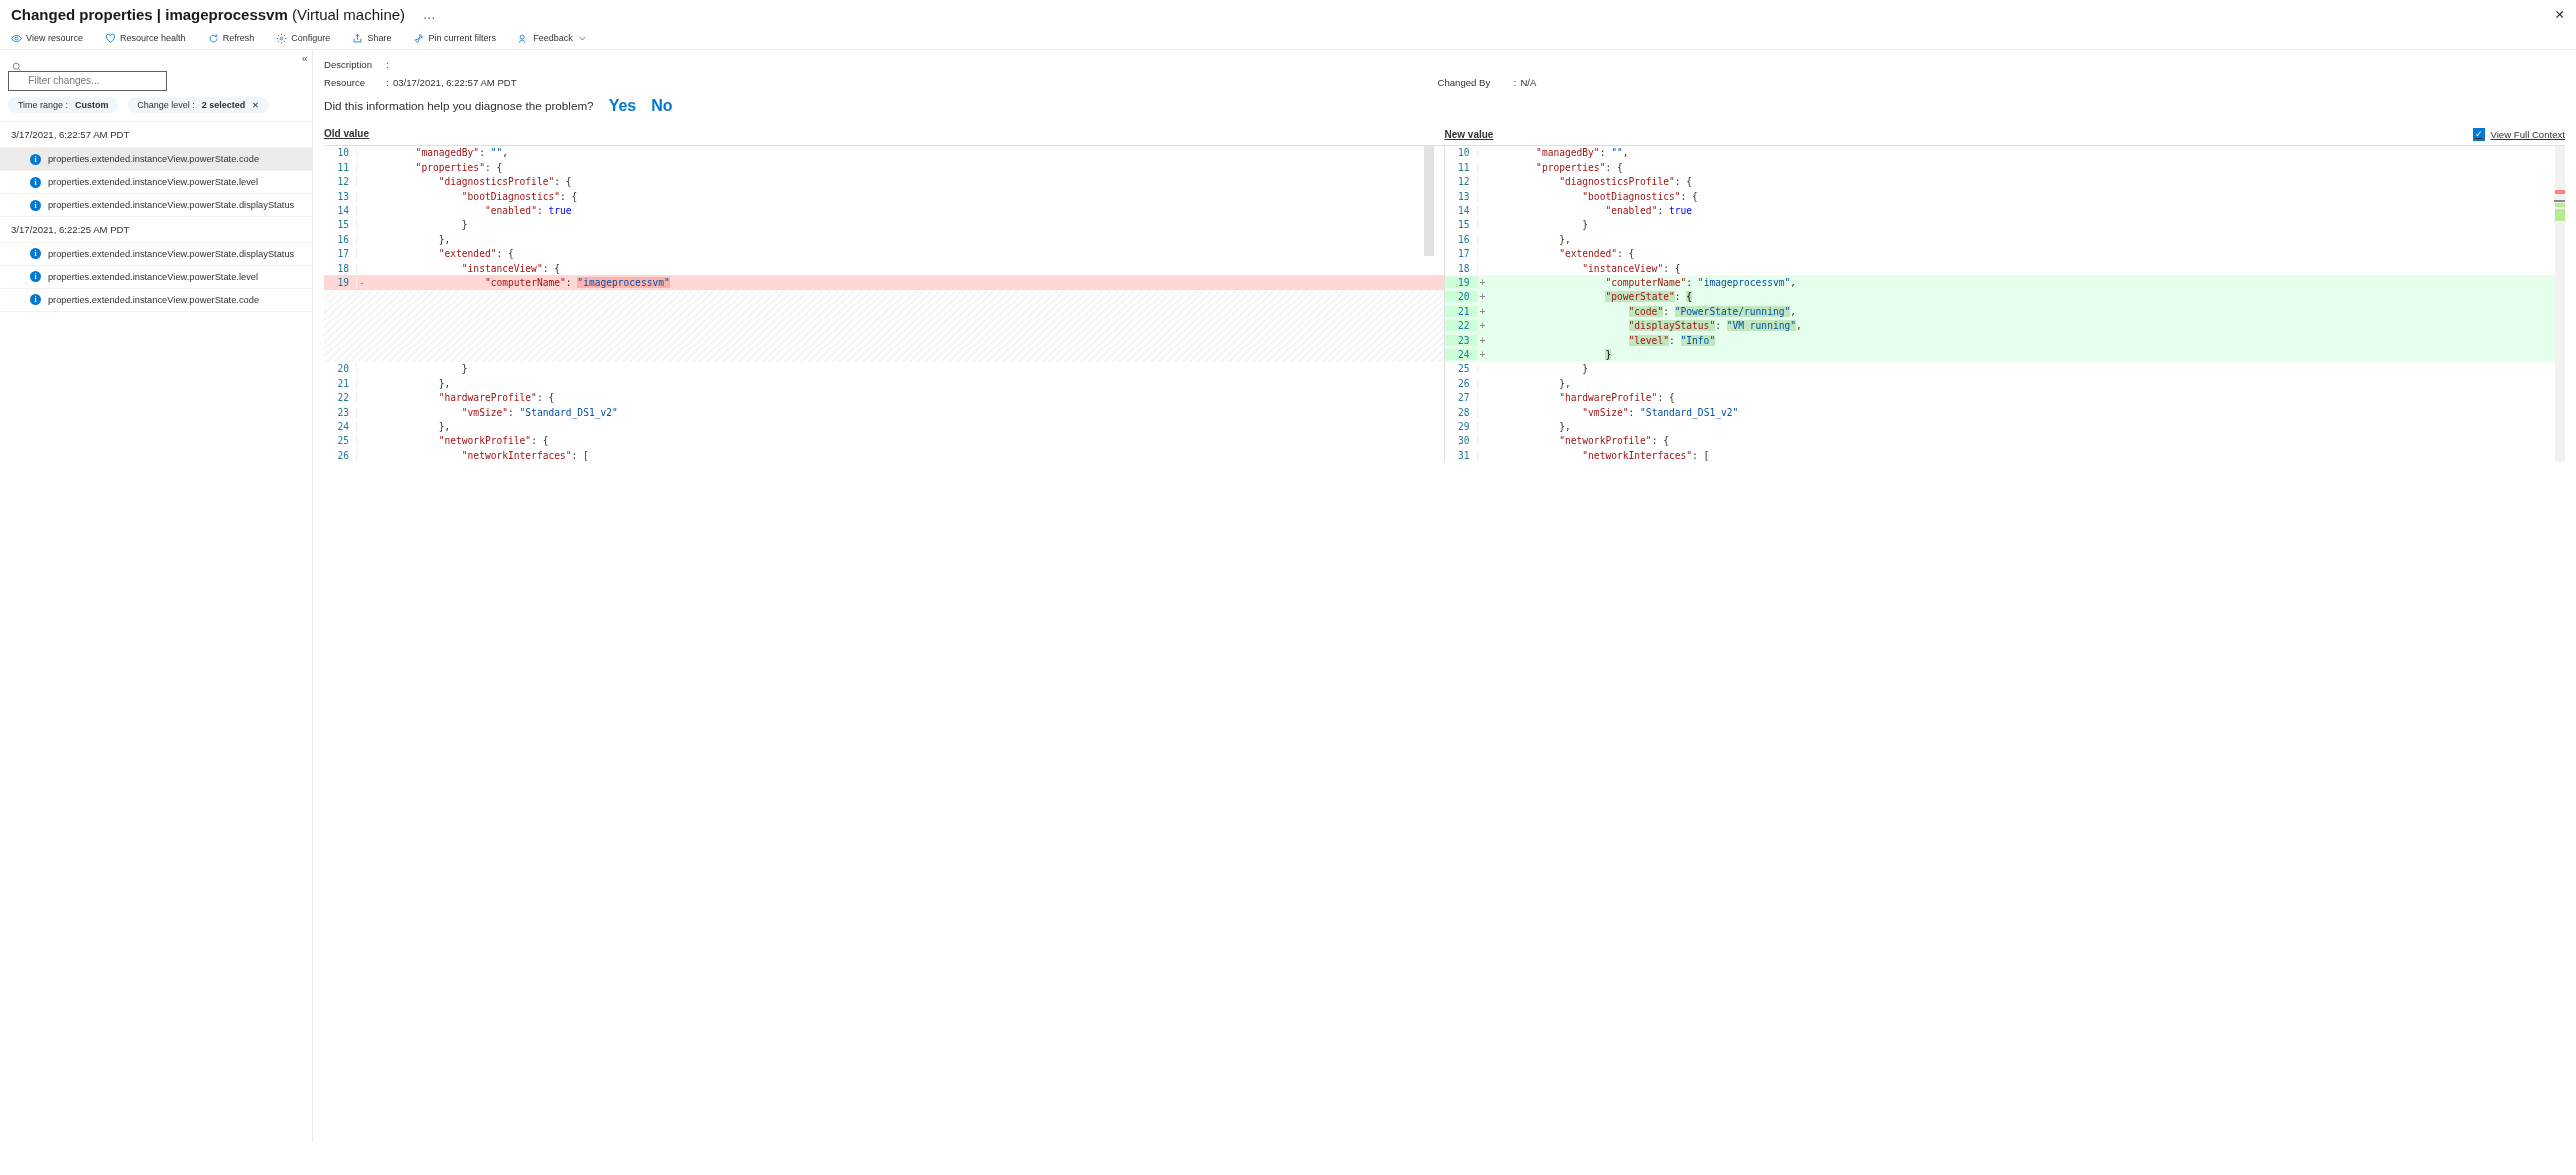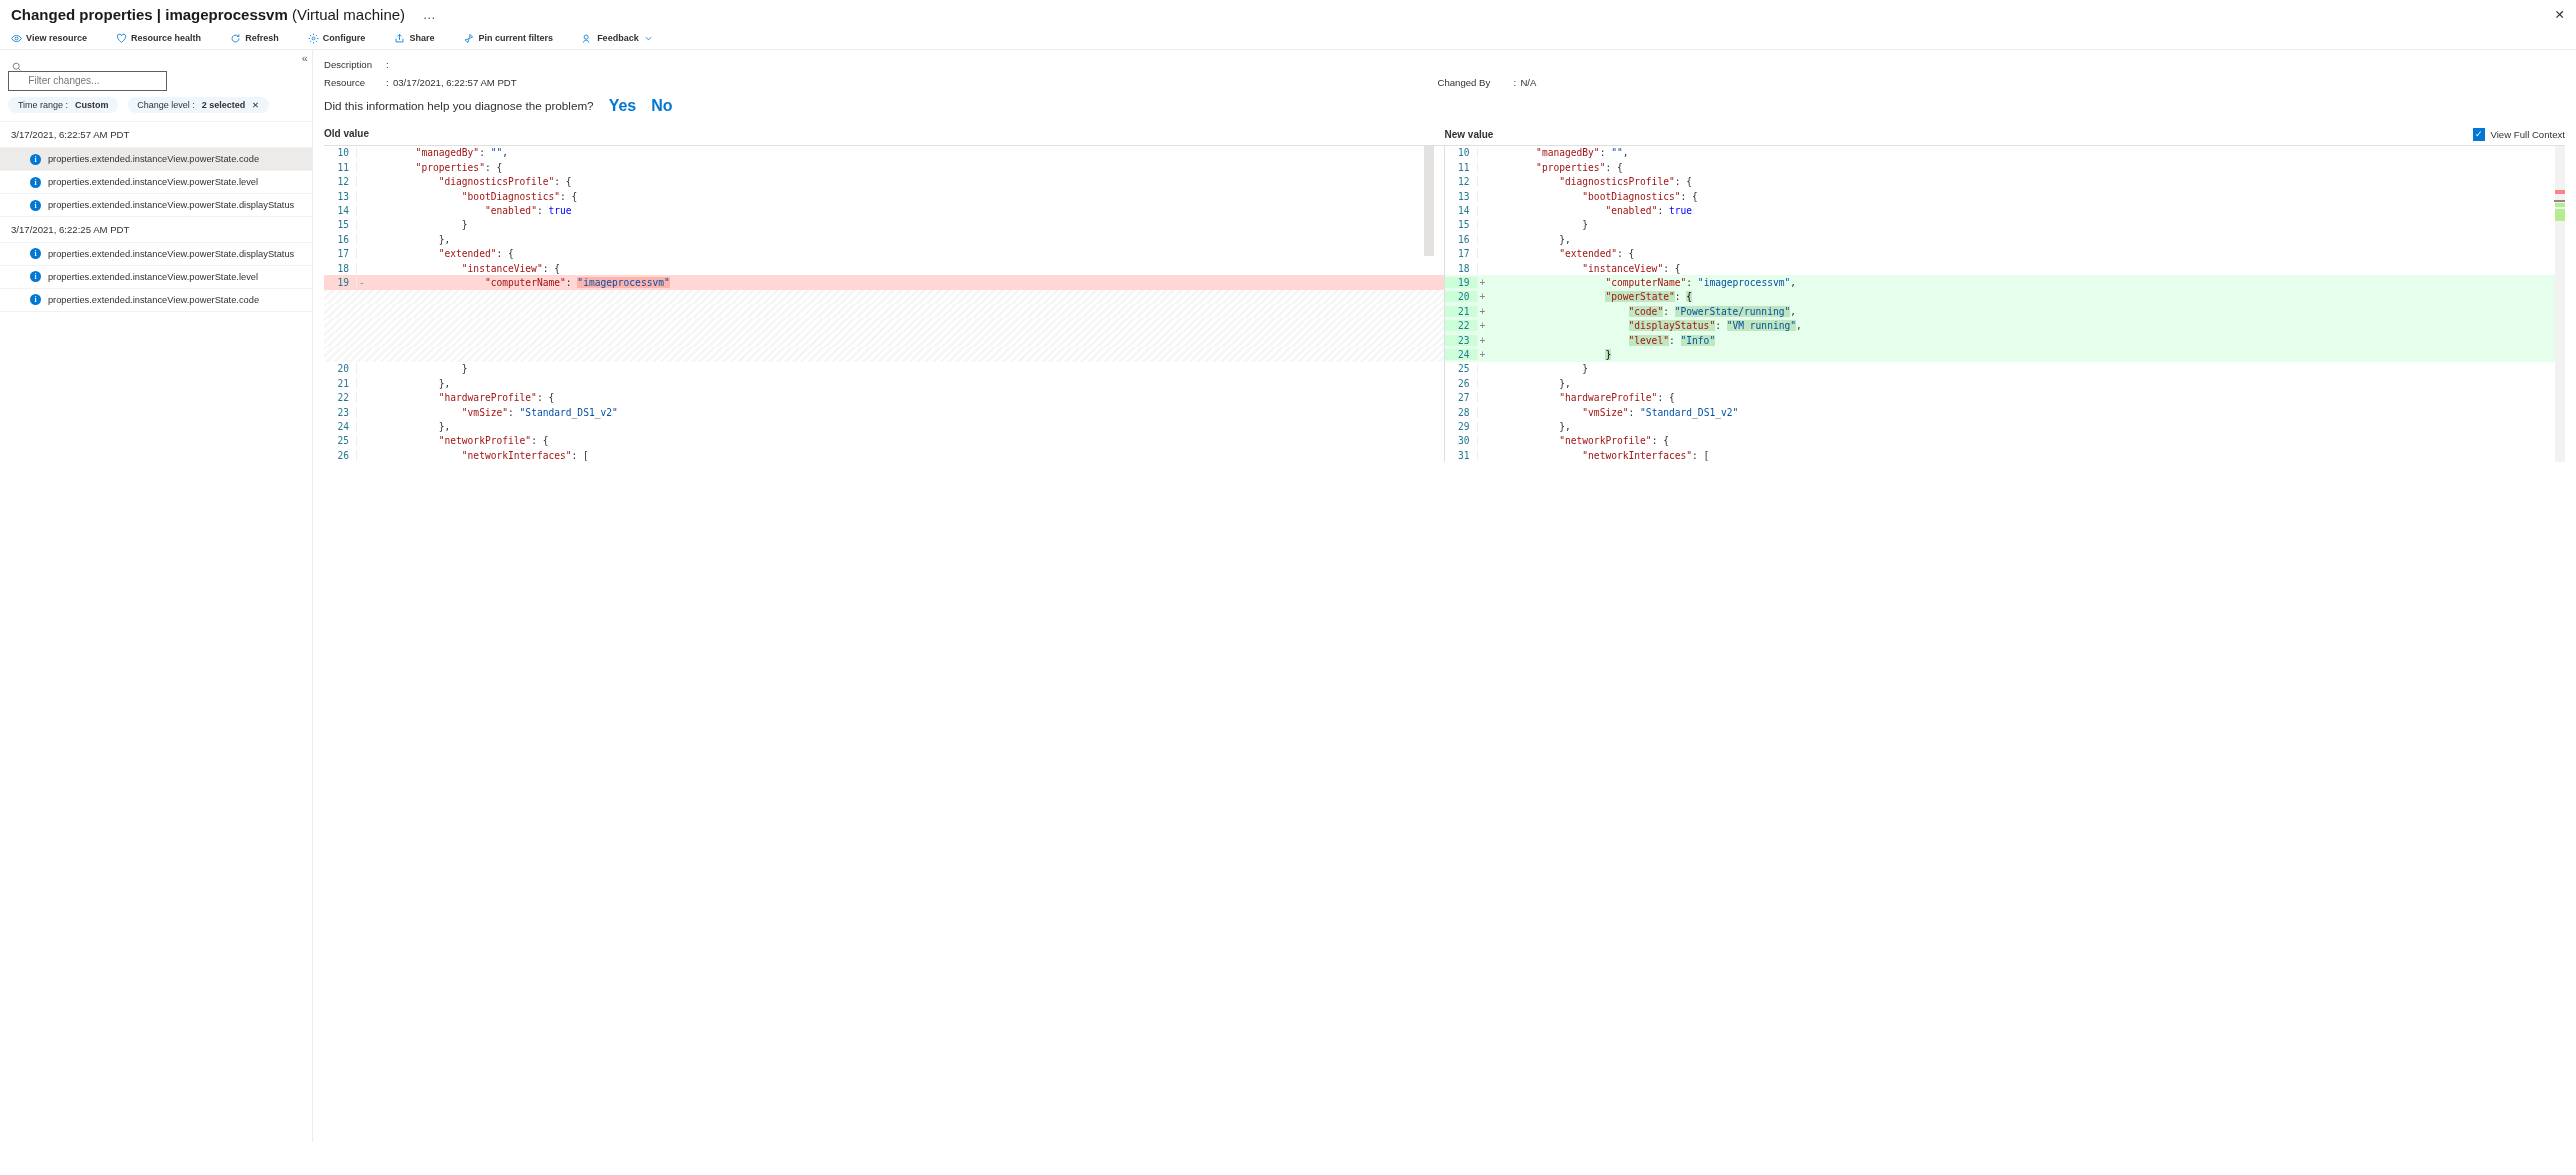--- a/index.html
+++ b/index.html
@@ -7,21 +7,21 @@
 
 
 .hdr { padding: 5.5px 11px 2.8px 11px; position: relative; }
 .hdr h1 { font-size: 15px; font-weight: 600; color: #1b1a19; display: inline; }
 .hdr h1 .light { font-weight: 400; }
 .hdr .dots { font-size: 12.4px; color: #605e5c; margin-left: 13.8px; display: inline-block; vertical-align: middle; cursor: pointer; }
 .hdr .close { position: absolute; right: 11px; top: 6.9px; font-size: 12.4px; color: #323130; cursor: pointer; }
 .hdr .sub { font-size: 9px; color: #323130; margin-top: 2.8px; }
 
 
-.toolbar { padding: 5.5px 11px; display: flex; gap: 29px; align-items: center; border-bottom: 0.7px solid #edebe9; font-weight: bold; }
+.toolbar { padding: 5.5px 11px; display: flex; gap: 22px; align-items: center; border-bottom: 0.7px solid #edebe9; }
 .tool { color: #323130; display: flex; align-items: center; gap: 4.1px; cursor: pointer; font-size: 9px; }
 .tool .ic { color: #0078d4; display: inline-flex; }
 .ic svg { width: 11px; height: 11px; }
 
 
 .body { display: flex; height: calc(100vh - 83px); }
 .left { width: 313px; border-right: 0.7px solid #edebe9; position: relative; padding-top: 8.3px; }
 .right { flex: 1; padding: 8.3px 11px 0 11px; overflow: hidden; }
 
 
@@ -41,21 +41,21 @@
 
 
 .meta { display: grid; grid-template-columns: 62px 6.9px 1fr 76px 6.9px 1fr; row-gap: 6.9px; margin-bottom: 9px; font-size: 9.6px; }
 .meta .lbl { color: #323130; }
 .meta .colon { color: #323130; }
 .question { font-size: 11.7px; margin-bottom: 9.6px; display: flex; align-items: center; gap: 15px; }
 .question .link { color: #0078d4; font-weight: 600; cursor: pointer; font-size: 16px; text-align: right; }
 
 
 .diff-wrap { display: grid; grid-template-columns: 1fr 1fr; gap: 0; }
-.diff-head { font-weight: 600; font-size: 10px; padding: 4.1px 0; }
+.diff-head { font-weight: 600; font-size: 10px; padding: 4.1px 0; text-decoration: underline; }
 .diff-head.right-h { display: flex; justify-content: space-between; align-items: center; }
 .chk { display: flex; align-items: center; gap: 5.5px; font-weight: 400; font-size: 9.6px; }
 .chk .box { width: 12.4px; height: 12.4px; background: #0078d4; display: inline-flex; align-items: center; justify-content: center; color: #fff; font-size: 9px; }
 
 
 .panes { display: grid; grid-template-columns: 1fr 1fr; border-top: 0.7px solid #e1dfdd; font-family: "Consolas","Menlo",monospace; font-size: 9.6px; position: relative; }
 .pane { position: relative; overflow: hidden; }
 .pane.leftp { border-right: 0.7px solid #e1dfdd; }
 .line { display: flex; align-items: center; height: 14.4px; white-space: pre; }
 .ln { width: 33px; text-align: right; padding-right: 6.9px; color: #237893; user-select: none; border-right: 0.7px solid #eee; }

